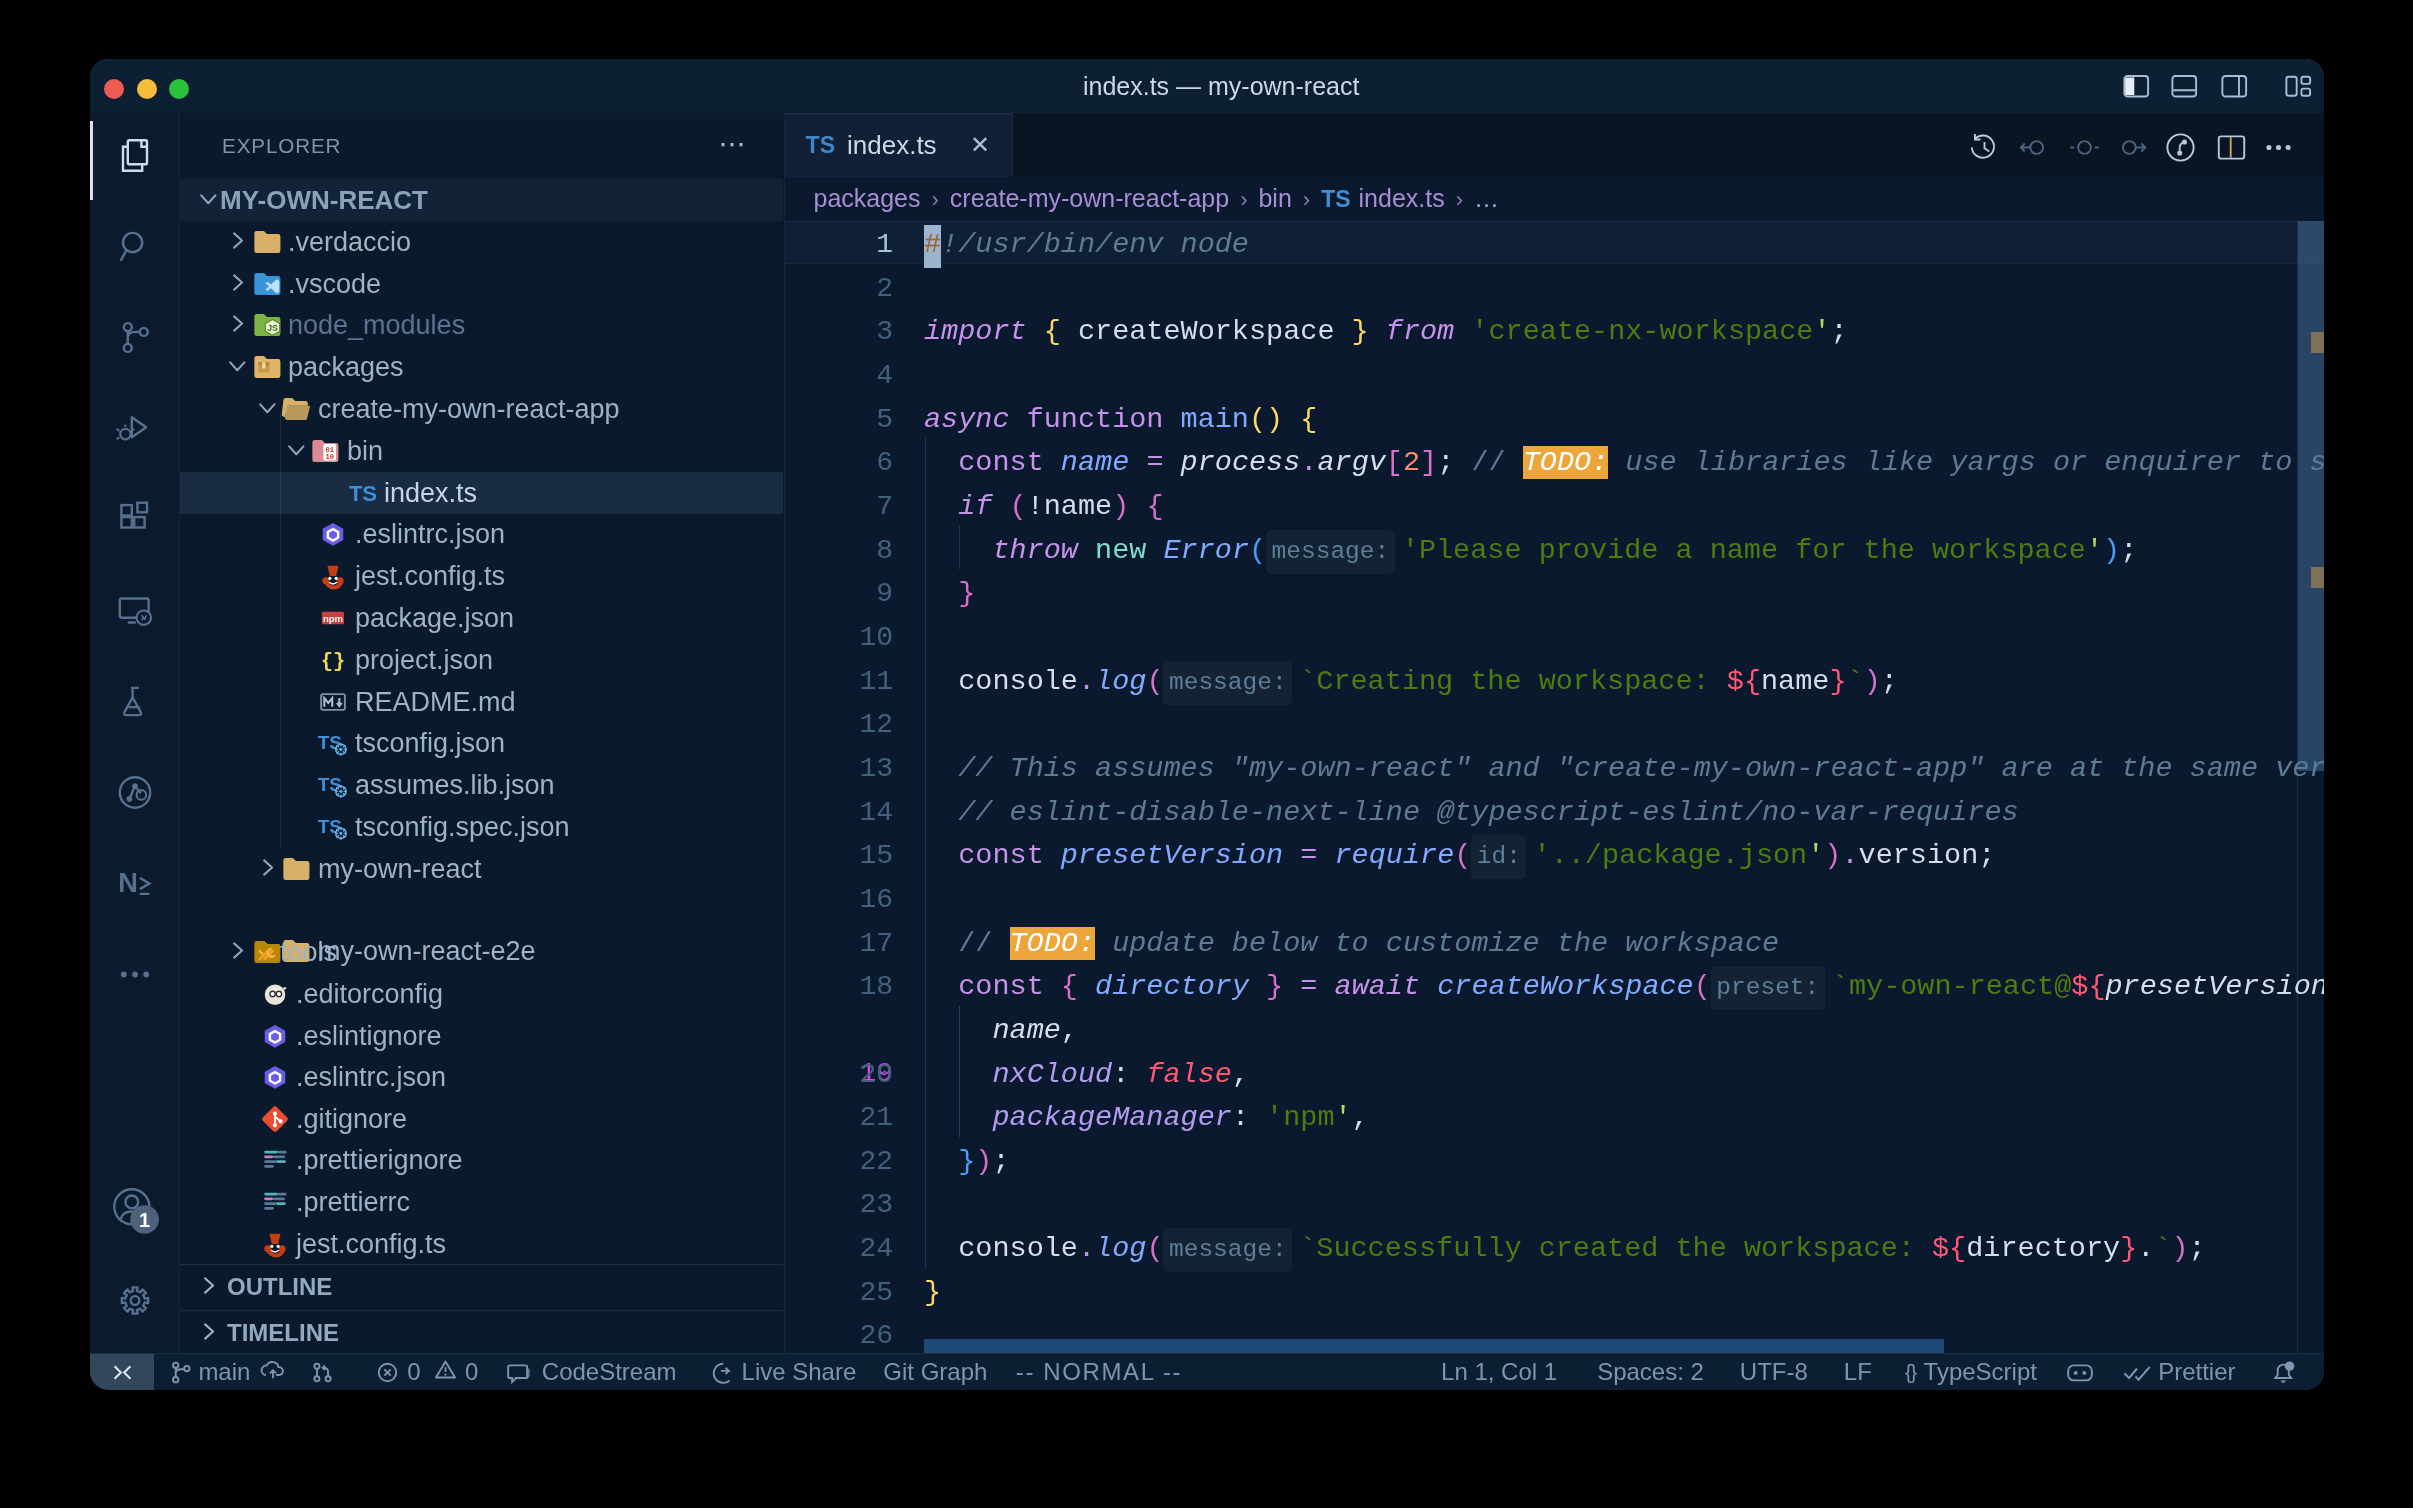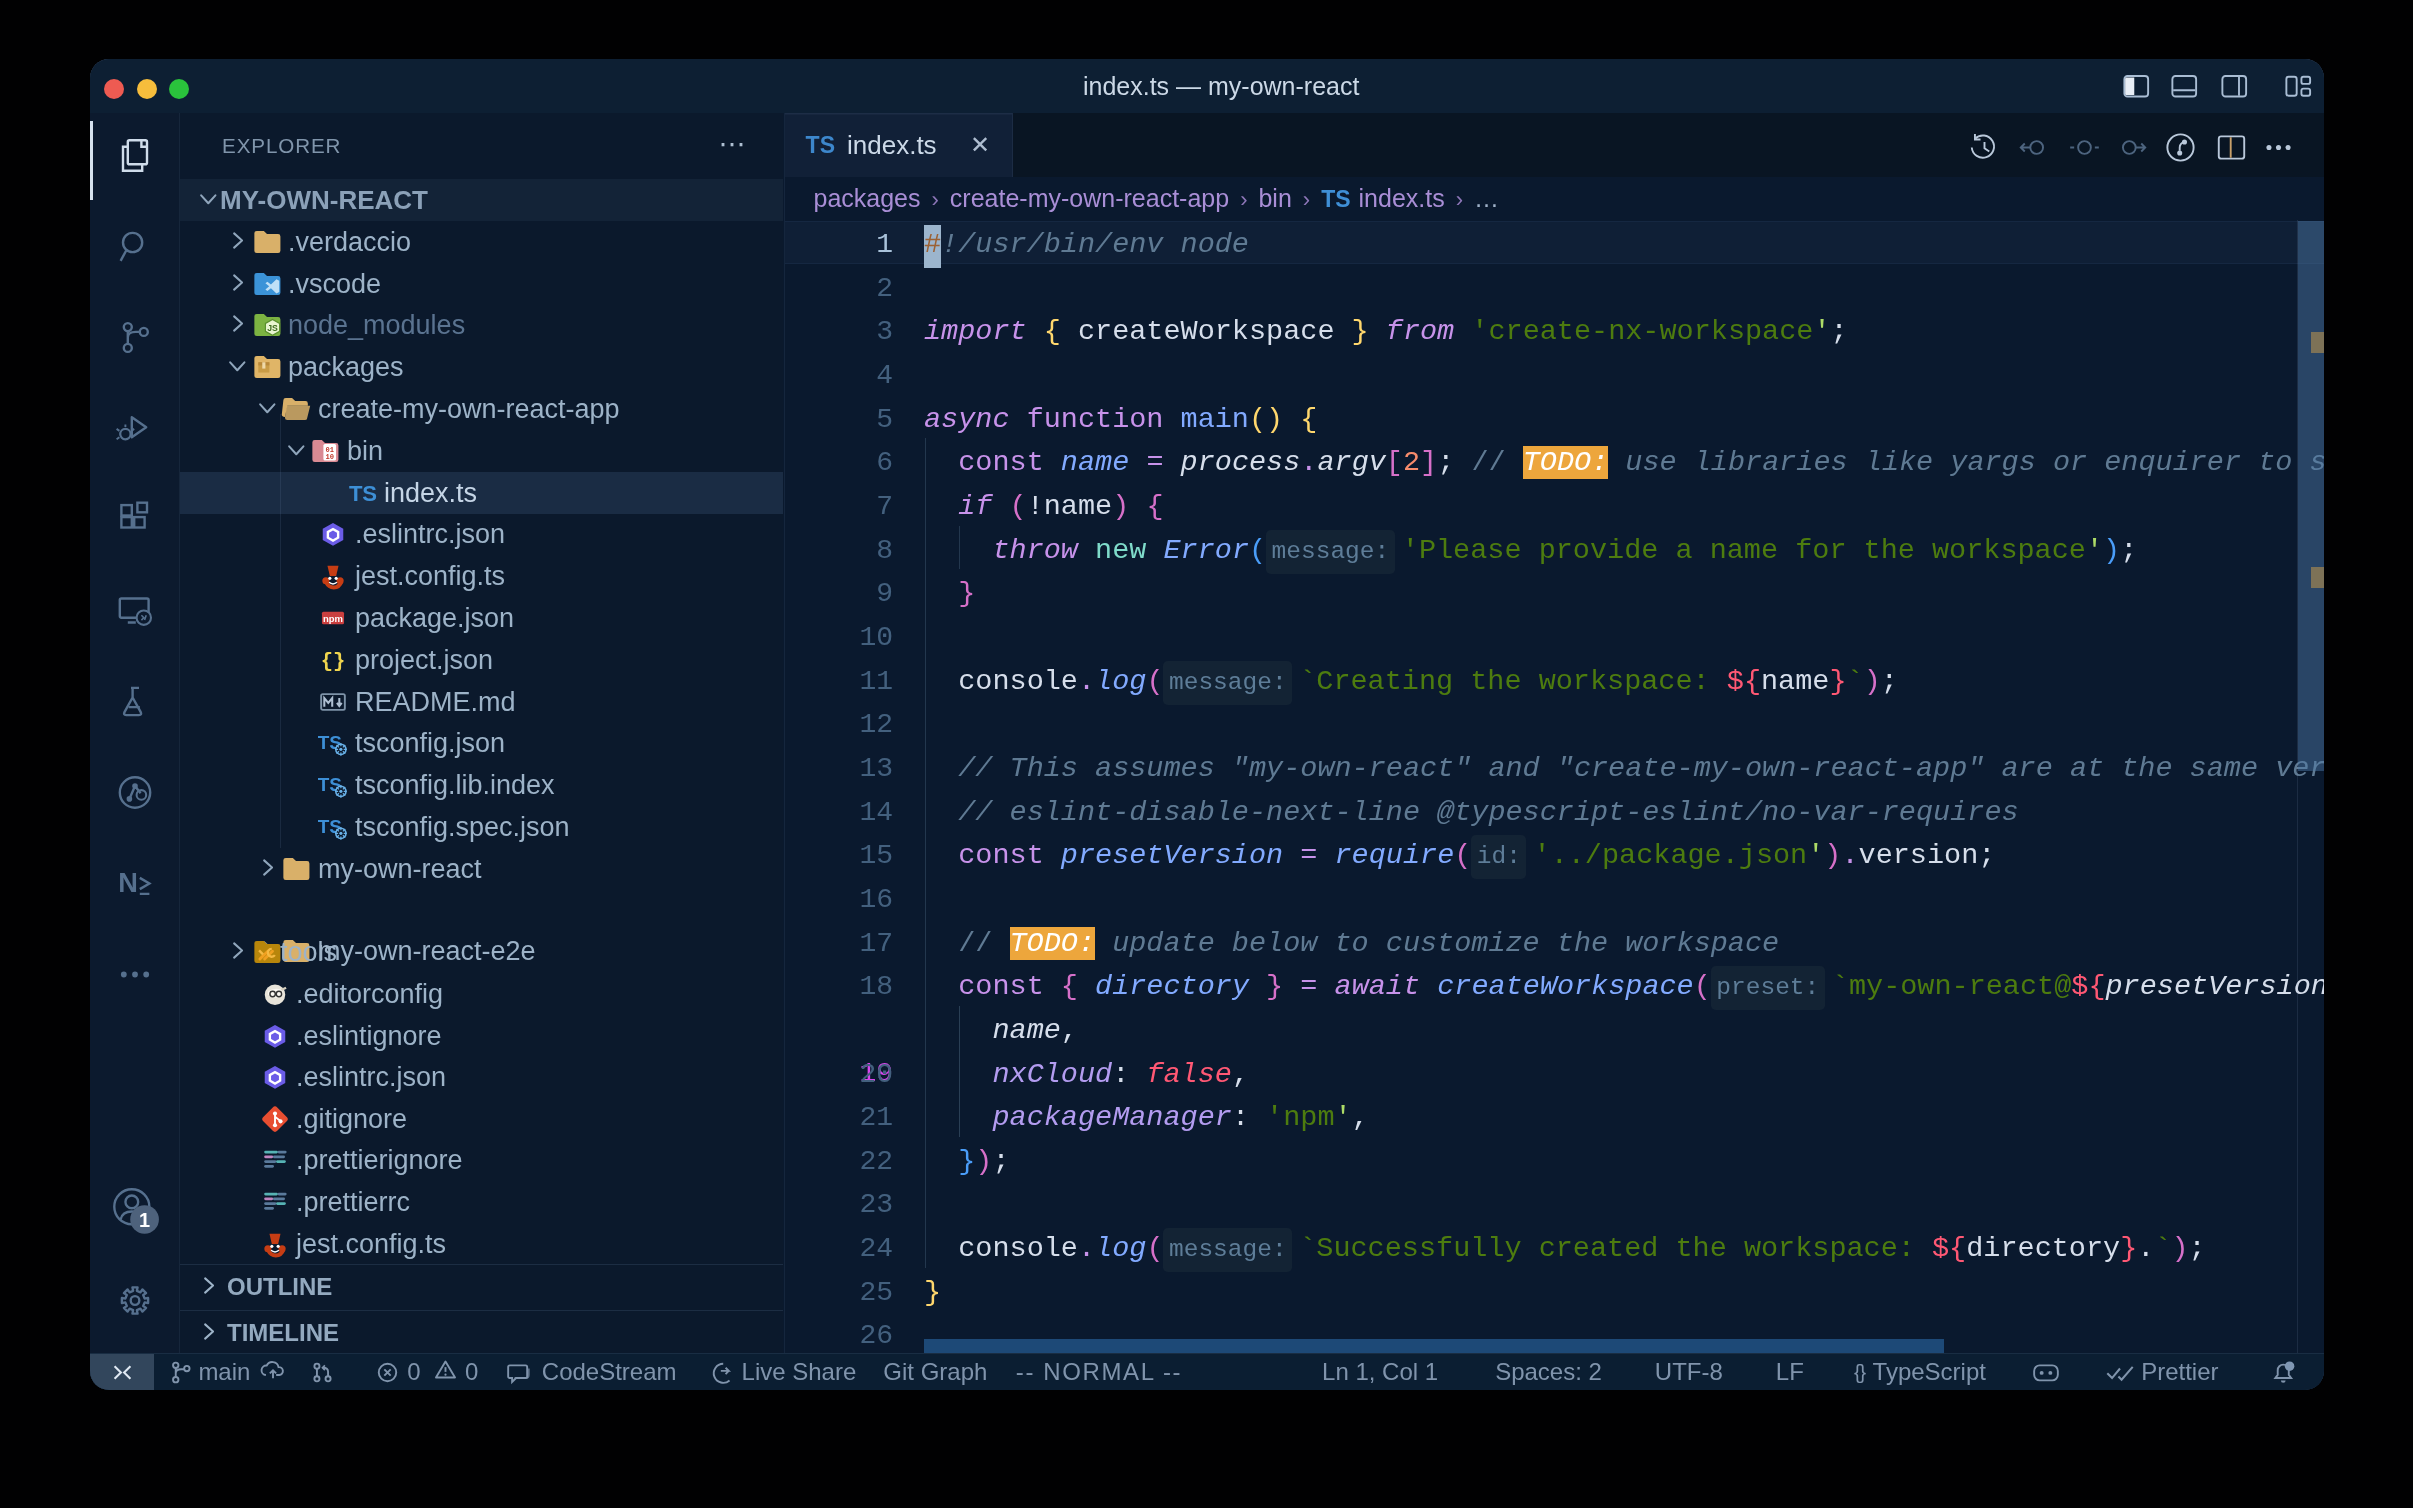--- a/index.html
+++ b/index.html
@@ -67,21 +67,21 @@
 .todo { background:#eda63c; color:#fff; font-style:italic; }
 #cursor { position:absolute; left:139px; top:0.8px; width:17.4px; height:43px; background:#9cb5cd; }
 #hscroll { position:absolute; left:139px; bottom:0; width:1020px; height:14.2px; background:#1d4977; }
 #vscroll { position:absolute; right:0; top:0.8px; width:26px; height:550px; background:rgba(80,125,170,.45); }
 #vline { position:absolute; right:26px; top:0; bottom:0; width:0.8px; background:rgba(140,165,195,.14); }
 .odec { position:absolute; right:0; width:13.4px; height:21.4px; background:#7d7257; }
 
 #status { position:absolute; left:0; right:0; bottom:0; height:37px; background:#0b1e32;
   border-top:0.8px solid rgba(130,160,200,.12); color:#8094ac; font-size:24px; }
 #status .lrow { position:absolute; left:0; top:0; bottom:0; display:flex; align-items:center; }
-#status .rrow { position:absolute; right:0; top:0; bottom:0; display:flex; align-items:center;gap:17px; }
+#status .rrow { position:absolute; right:0; top:0; bottom:0; display:flex; align-items:center; }
 #status .it2 { display:flex; align-items:center; white-space:nowrap; }
 #remote { width:64px; align-self:stretch; background:#32465c; display:flex; align-items:center; justify-content:center; }
 </style></head><body>
 <div id="win">
     <div id="titlebar">
       <div class="tl" style="left:14.2px;background:#ee5b52"></div>
       <div class="tl" style="left:47px;background:#f6bd3c"></div>
       <div class="tl" style="left:79px;background:#2ac23c"></div>
       <div id="title">index.ts — my-own-react</div>
       <div class="tbicon" style="left:2032px"><svg width="28.5" height="28.5" viewBox="0 0 36 36" style="">
@@ -304,21 +304,21 @@
           </svg></div>
         <div class="lbl" style="left:175px;">tsconfig.json</div>
       </div>
       <div class="trow" style="top:651px">
         <div class="fic" style="left:138px"><svg width="30" height="30" viewBox="0 0 38 38" style="">
             <text x="15" y="27" text-anchor="middle" font-family="Liberation Sans" font-size="24" font-weight="bold" fill="#3d8fd6">TS</text>
             <circle cx="29" cy="27" r="6.5" fill="#0b192c" stroke="#69b1e8" stroke-width="2"></circle>
             <circle cx="29" cy="27" r="2" fill="#69b1e8"></circle>
             <path d="M29 19 v4 M29 31 v4 M21.5 27 h4 M32.5 27 h4 M23.5 21.5 l3 3 M31.5 29.5 l3 3 M34.5 21.5 l-3 3 M26.5 29.5 l-3 3" stroke="#69b1e8" stroke-width="1.6"></path>
           </svg></div>
-        <div class="lbl" style="left:175px;">tsconfig.lib.index</div>
+        <div class="lbl" style="left:175px;">assumes.lib.json</div>
       </div>
       <div class="trow" style="top:693px">
         <div class="fic" style="left:138px"><svg width="30" height="30" viewBox="0 0 38 38" style="">
             <text x="15" y="27" text-anchor="middle" font-family="Liberation Sans" font-size="24" font-weight="bold" fill="#3d8fd6">TS</text>
             <circle cx="29" cy="27" r="6.5" fill="#0b192c" stroke="#69b1e8" stroke-width="2"></circle>
             <circle cx="29" cy="27" r="2" fill="#69b1e8"></circle>
             <path d="M29 19 v4 M29 31 v4 M21.5 27 h4 M32.5 27 h4 M23.5 21.5 l3 3 M31.5 29.5 l3 3 M34.5 21.5 l-3 3 M26.5 29.5 l-3 3" stroke="#69b1e8" stroke-width="1.6"></path>
           </svg></div>
         <div class="lbl" style="left:175px;">tsconfig.spec.json</div>
       </div>

